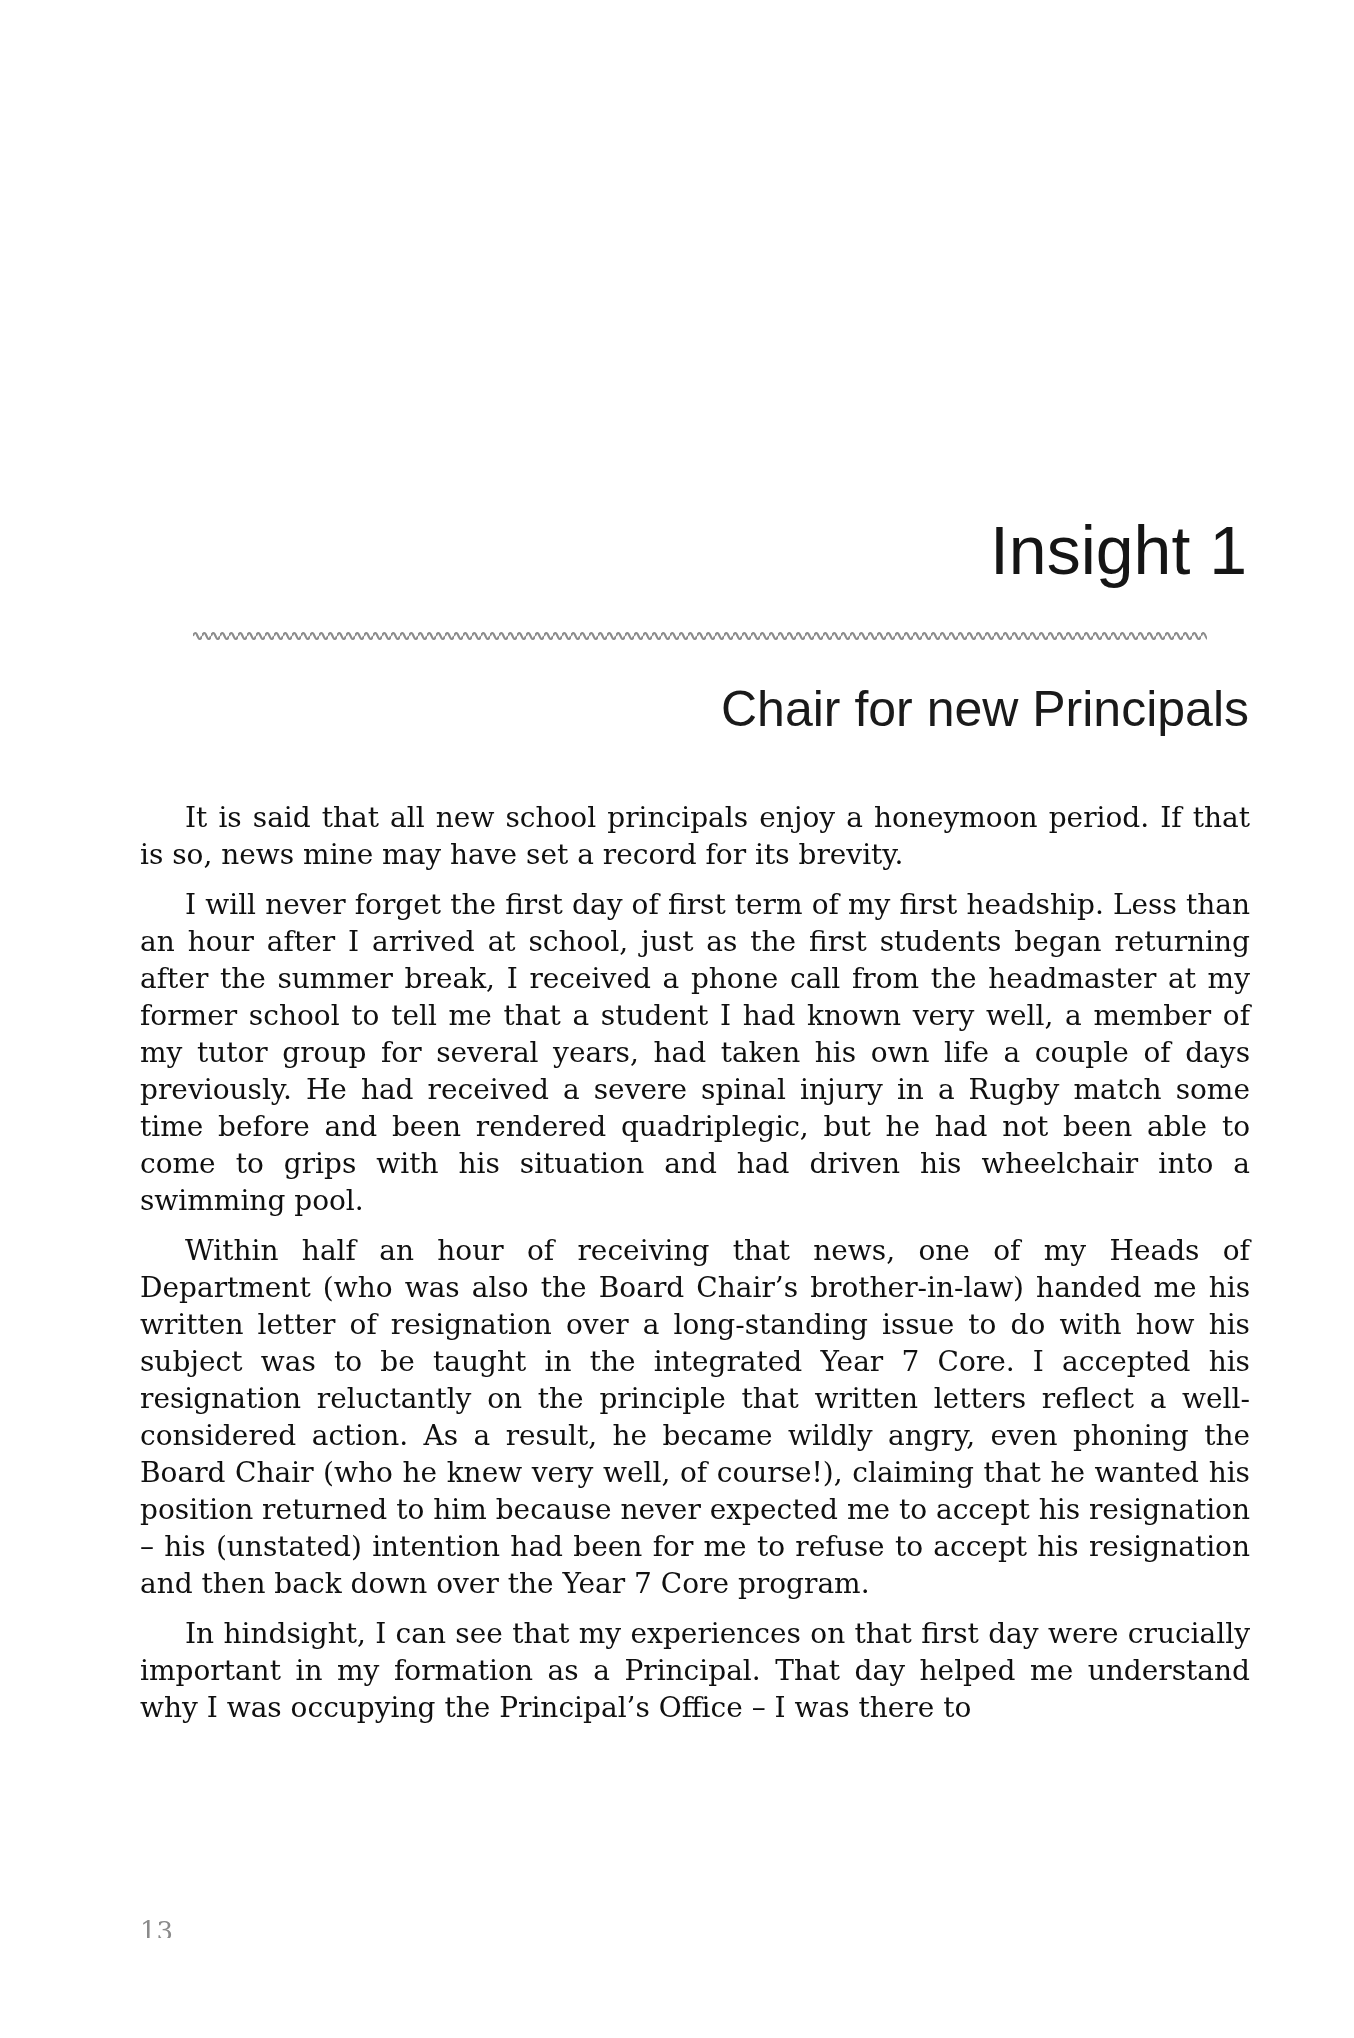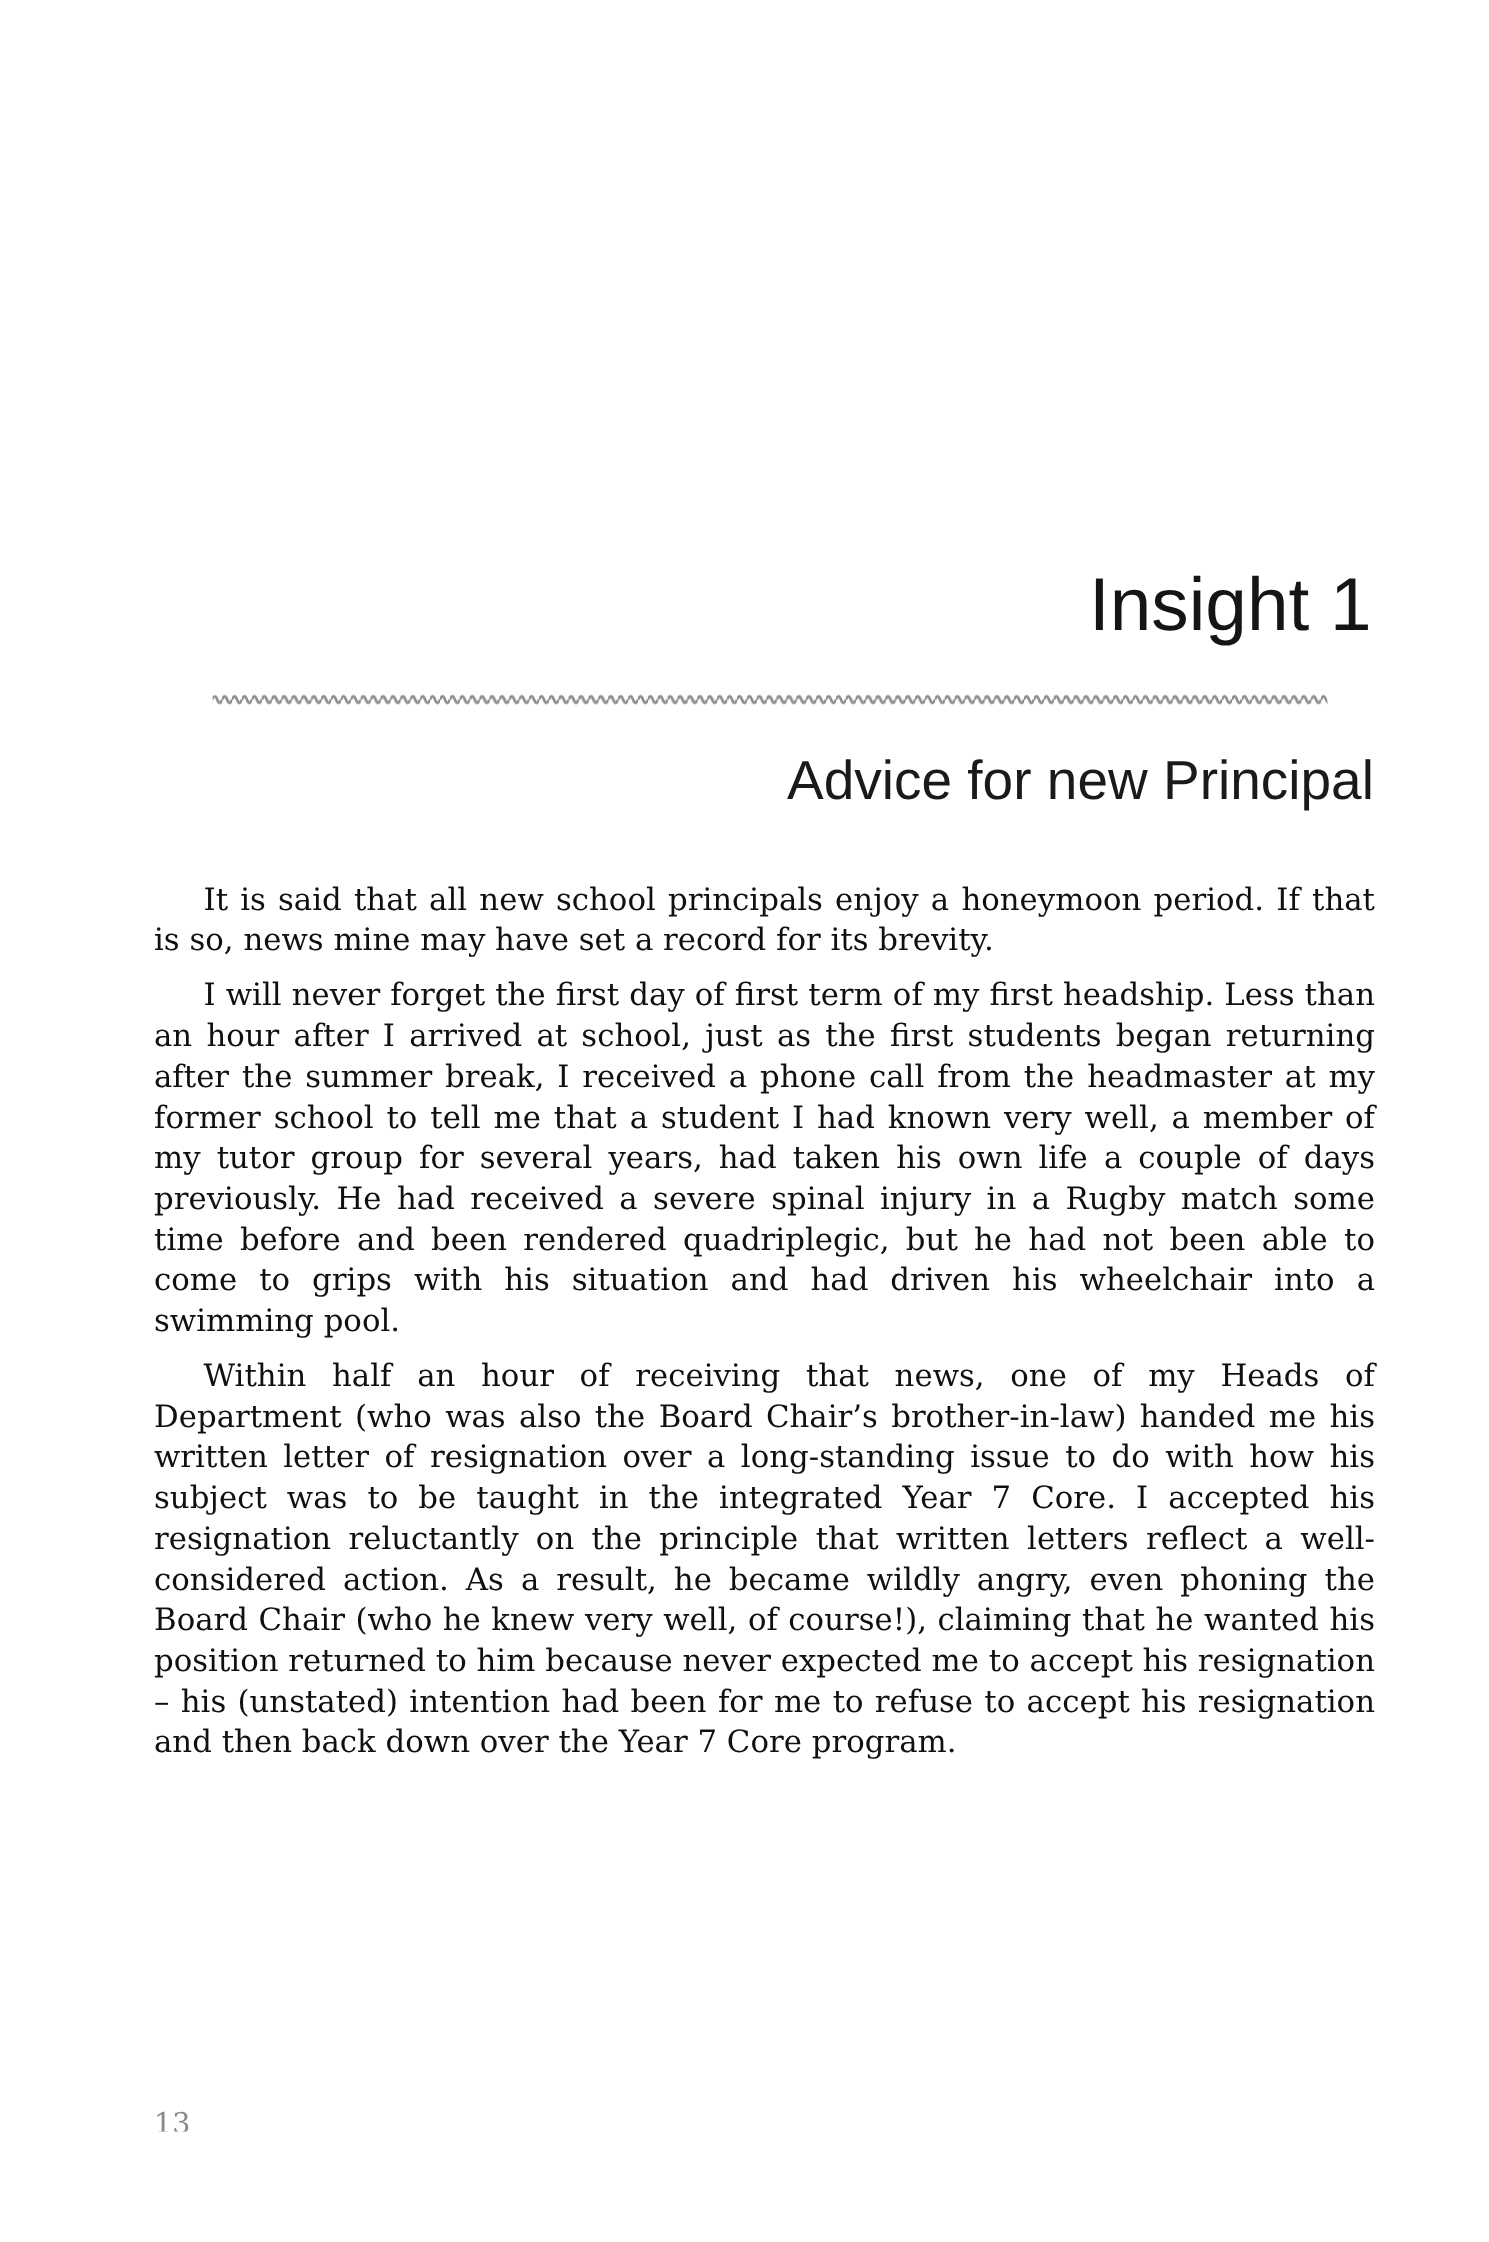--- a/index.html
+++ b/index.html
@@ -79,23 +79,24 @@
       <defs>
         <pattern id="sqwave" width="9" height="18" patternUnits="userSpaceOnUse">
           <path d="M0 9 Q 2.25 3, 4.5 9 T 9 9" fill="none" stroke="#8c8c8c" stroke-width="2.1"></path>
         </pattern>
       </defs>
       <rect x="0" y="0" width="1014" height="18" fill="url(#sqwave)"></rect>
       <rect x="3" y="1.5" width="1008" height="16" fill="url(#sqwave)" opacity="0.65"></rect>
     </svg>
   </div>
 
-  <h2 class="chapter-subtitle">Advice for new Principal</h2>
+  <h2 class="chapter-subtitle">Chair for new Principals</h2>
 
   <div class="body-text">
     <p>It is said that all new school principals enjoy a honeymoon period.  If that is so, news mine may have set a record for its brevity.</p>
     <p>I will never forget the first day of first term of my first headship. Less than an hour after I arrived at school, just as the first students began returning after the summer break, I received a phone call from the headmaster at my former school to tell me that a student I had known very well, a member of my tutor group for several years, had taken his own life a couple of days previously. He had received a severe spinal injury in a Rugby match some time before and been rendered quadriplegic, but he had not been able to come to grips with his situation and had driven his wheelchair into a swimming pool.</p>
     <p>Within half an hour of receiving that news, one of my Heads of Department (who was also the Board Chair’s brother-in-law) handed me his written letter of resignation over a long-standing issue to do with how his subject was to be taught in the integrated Year 7 Core.  I accepted his resignation reluctantly on the principle that written letters reflect a well-considered action.  As a result, he became wildly angry, even phoning the Board Chair (who he knew very well, of course!), claiming that he wanted his position returned to him because never expected me to accept his resignation – his (unstated) intention had been for me to refuse to accept his resignation and then back down over the Year 7 Core program.</p>
+    <p>In hindsight, I can see that my experiences on that first day were crucially important in my formation as a Principal. That day helped me understand why I was occupying the Principal’s Office – I was there to</p>
   </div>
 
   <div class="page-number">13</div>
 
 </div>
 
 </body></html>

